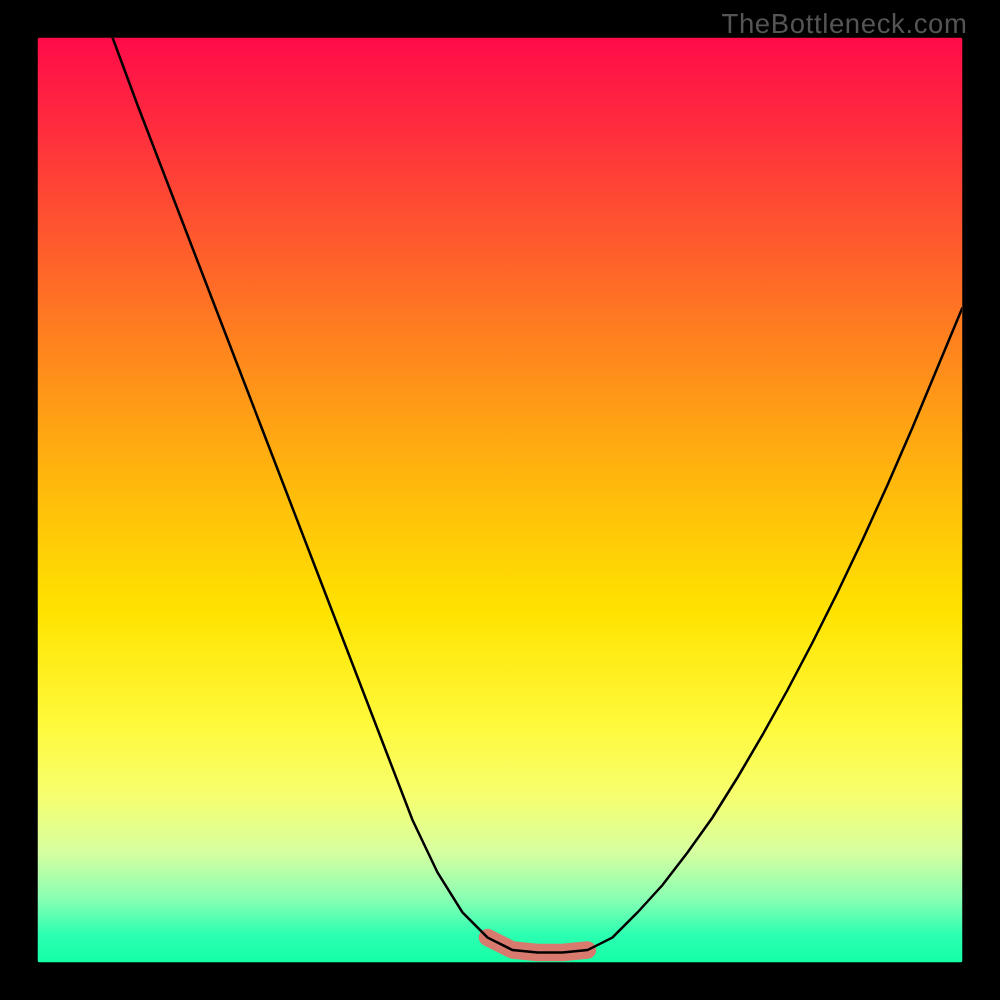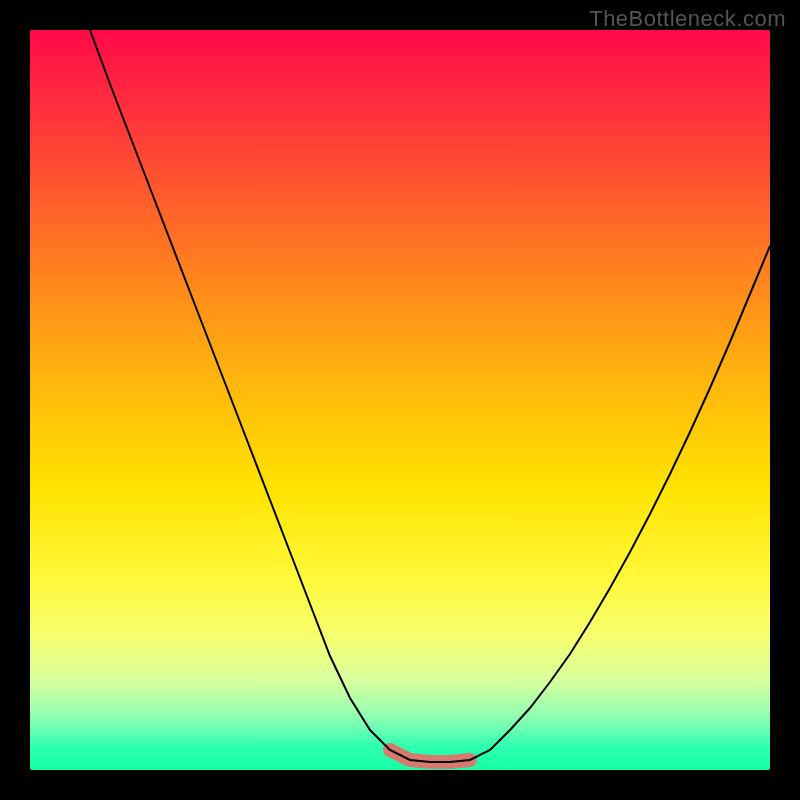--- a/index.html
+++ b/index.html
@@ -13,21 +13,21 @@
   }
   .frame {
     position: relative;
     width: 800px;
     height: 800px;
     background: #000;
   }
   .watermark {
     position: absolute;
     top: 6px;
-    right: 14px;
+    right: 26px;
     color: #555;
     font-size: 22px;
     font-weight: 400;
     letter-spacing: 0.5px;
     z-index: 20;
   }
   .plot-area {
     position: absolute;
     left: 30px;
     top: 30px;

